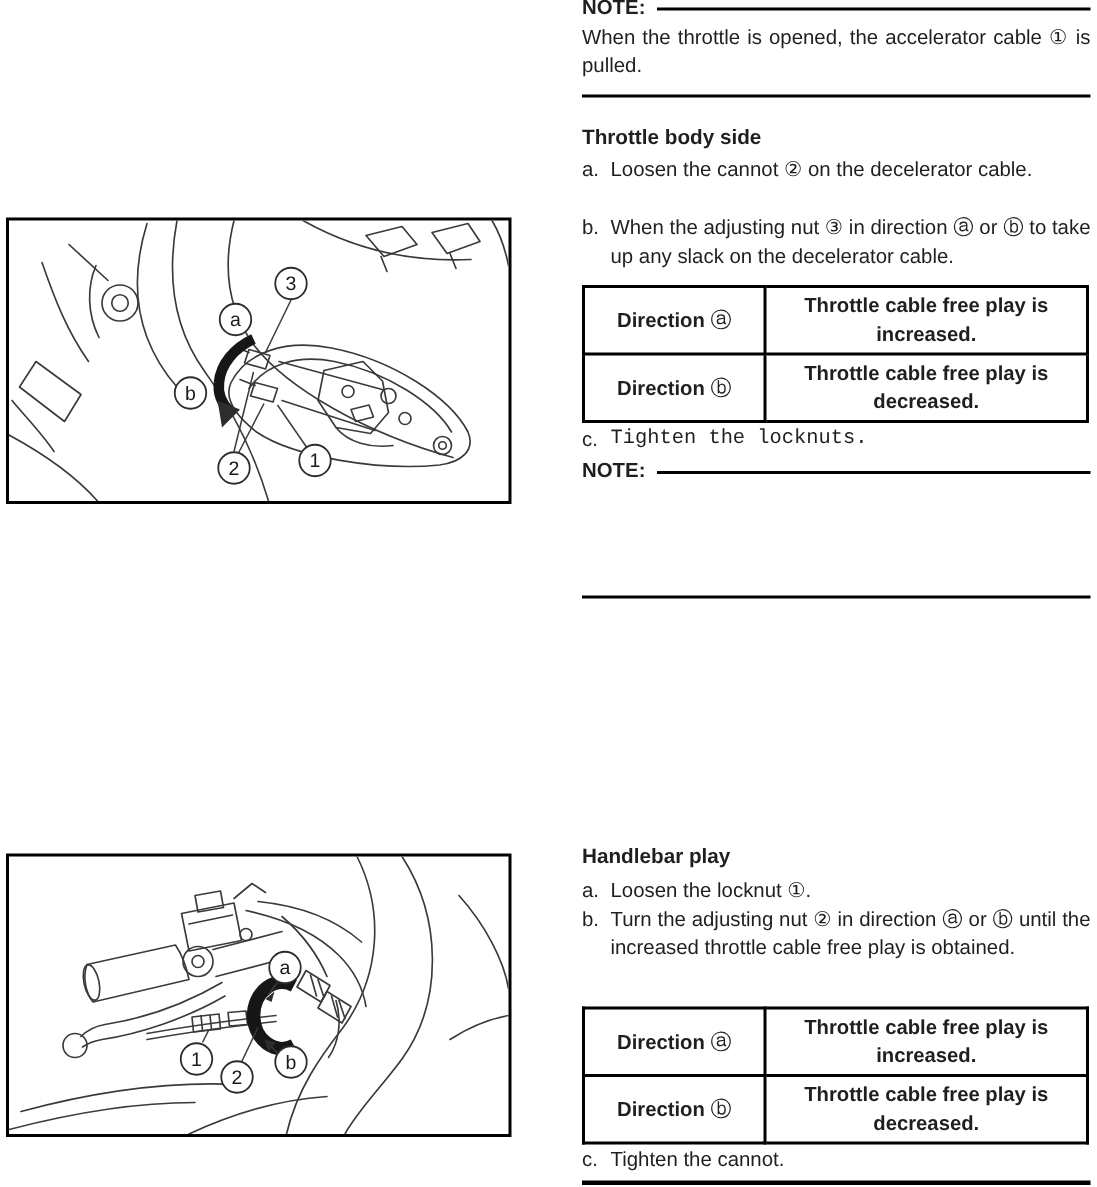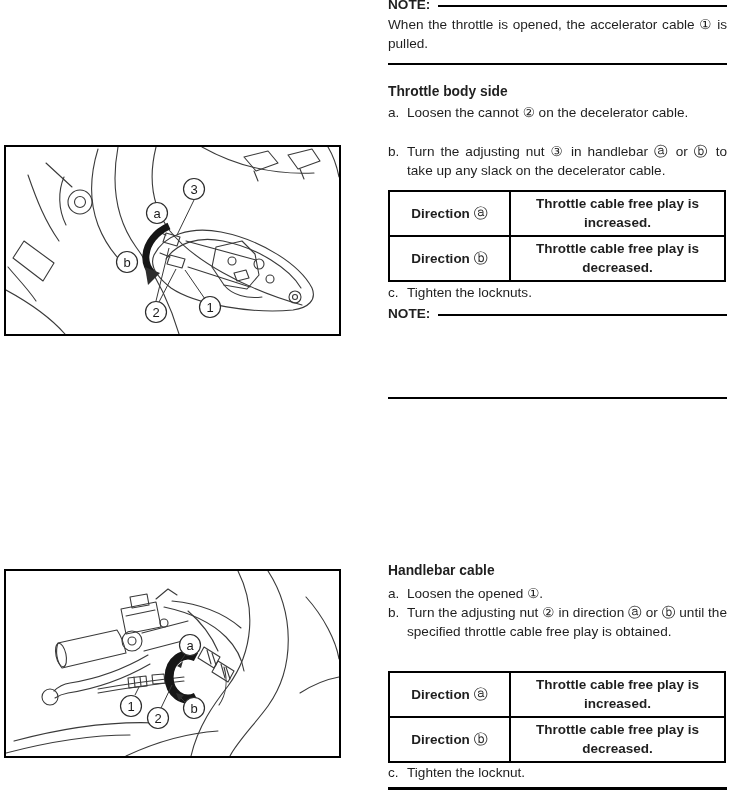--- a/index.html
+++ b/index.html
@@ -205,71 +205,71 @@
     <div class="rblock para" style="top:15px;">When the throttle is opened, the accelerator cable ① is pulled.</div>
     <div class="rblock hrule" style="top:63px;"></div>
 
     <div class="rblock heading" style="top:84px;">Throttle body side</div>
     <div class="rblock step" style="top:103px;">
       <span class="marker">a.</span>
       <span class="stext">Loosen the cannot ② on the decelerator cable.</span>
     </div>
     <div class="rblock step" style="top:142px;">
       <span class="marker">b.</span>
-      <span class="stext">Turn the adjusting nut ③ in handlebar ⓐ or ⓑ to take up any slack on the decelerator cable.</span>
+      <span class="stext">When the adjusting nut ③ in direction ⓐ or ⓑ to take up any slack on the decelerator cable.</span>
     </div>
 
     <table class="dtable rblock" style="top:190px;">
       <tbody>
           <tr>
         <td class="c1"><span>Direction</span> <span class="ref">ⓐ</span></td>
         <td>Throttle cable free play is increased.</td>
       </tr>
       <tr>
         <td class="c1"><span>Direction</span> <span class="ref">ⓑ</span></td>
         <td>Throttle cable free play is decreased.</td>
       </tr>
     </tbody>
       </table>
 
     <div class="rblock step" style="top:283px;">
       <span class="marker">c.</span>
-      <span class="stext" style="text-align:left;">Tighten the locknuts.</span>
+      <span class="stext" style="text-align:left;font-family:Liberation Mono, monospace;">Tighten the locknuts.</span>
     </div>
 
     <div class="rblock note-head" style="top:306px;">
       <span class="note-label">NOTE:</span>
       <span class="note-rule"></span>
     </div>
     <div class="rblock hrule" style="top:397px;"></div>
 
-    <div class="rblock heading" style="top:563px;">Handlebar cable</div>
+    <div class="rblock heading" style="top:563px;">Handlebar play</div>
     <div class="rblock step" style="top:584px;">
       <span class="marker">a.</span>
-      <span class="stext" style="text-align:left;">Loosen the opened ①.</span>
+      <span class="stext" style="text-align:left;">Loosen the locknut ①.</span>
     </div>
     <div class="rblock step" style="top:603px;">
       <span class="marker">b.</span>
-      <span class="stext">Turn the adjusting nut ② in direction ⓐ or ⓑ until the specified throttle cable free play is obtained.</span>
+      <span class="stext">Turn the adjusting nut ② in direction ⓐ or ⓑ until the increased throttle cable free play is obtained.</span>
     </div>
 
     <table class="dtable rblock" style="top:671px;">
       <tbody>
           <tr>
         <td class="c1"><span>Direction</span> <span class="ref">ⓐ</span></td>
         <td>Throttle cable free play is increased.</td>
       </tr>
       <tr>
         <td class="c1"><span>Direction</span> <span class="ref">ⓑ</span></td>
         <td>Throttle cable free play is decreased.</td>
       </tr>
     </tbody>
       </table>
 
     <div class="rblock step" style="top:763px;">
       <span class="marker">c.</span>
-      <span class="stext" style="text-align:left;">Tighten the locknut.</span>
+      <span class="stext" style="text-align:left;">Tighten the cannot.</span>
     </div>
 
     <div class="rblock hrule" style="top:787px; height:3px;"></div>
   </div>
 
 </div>
 
 </body></html>

